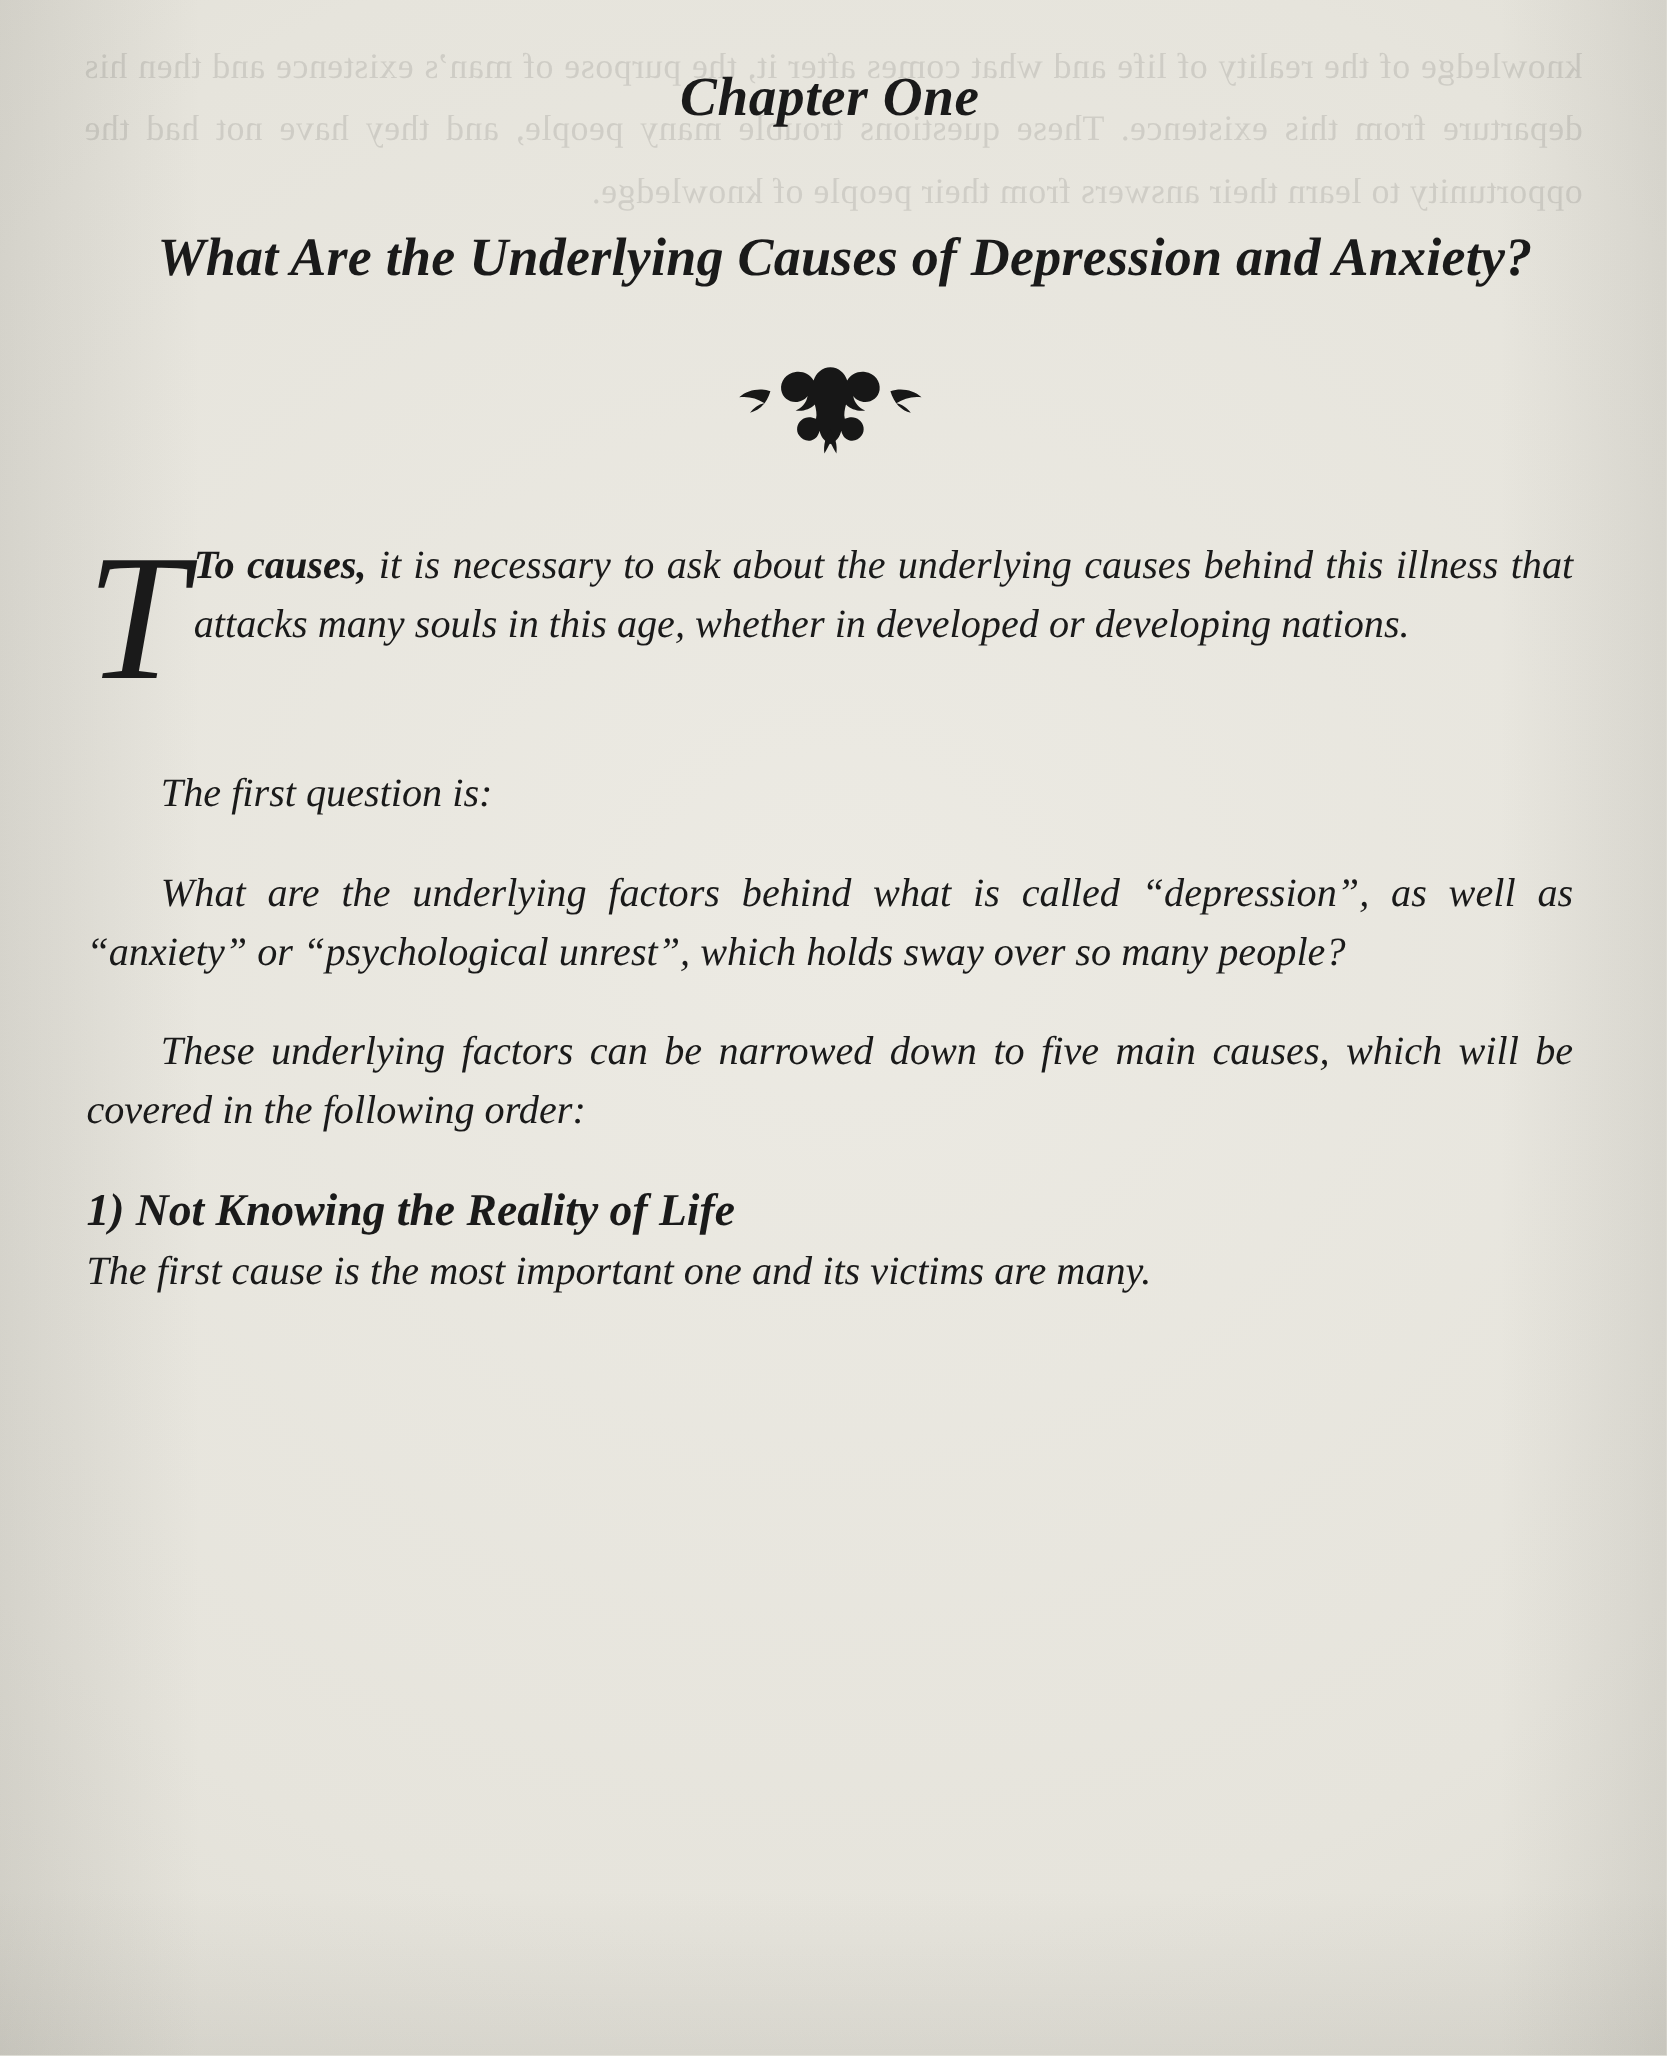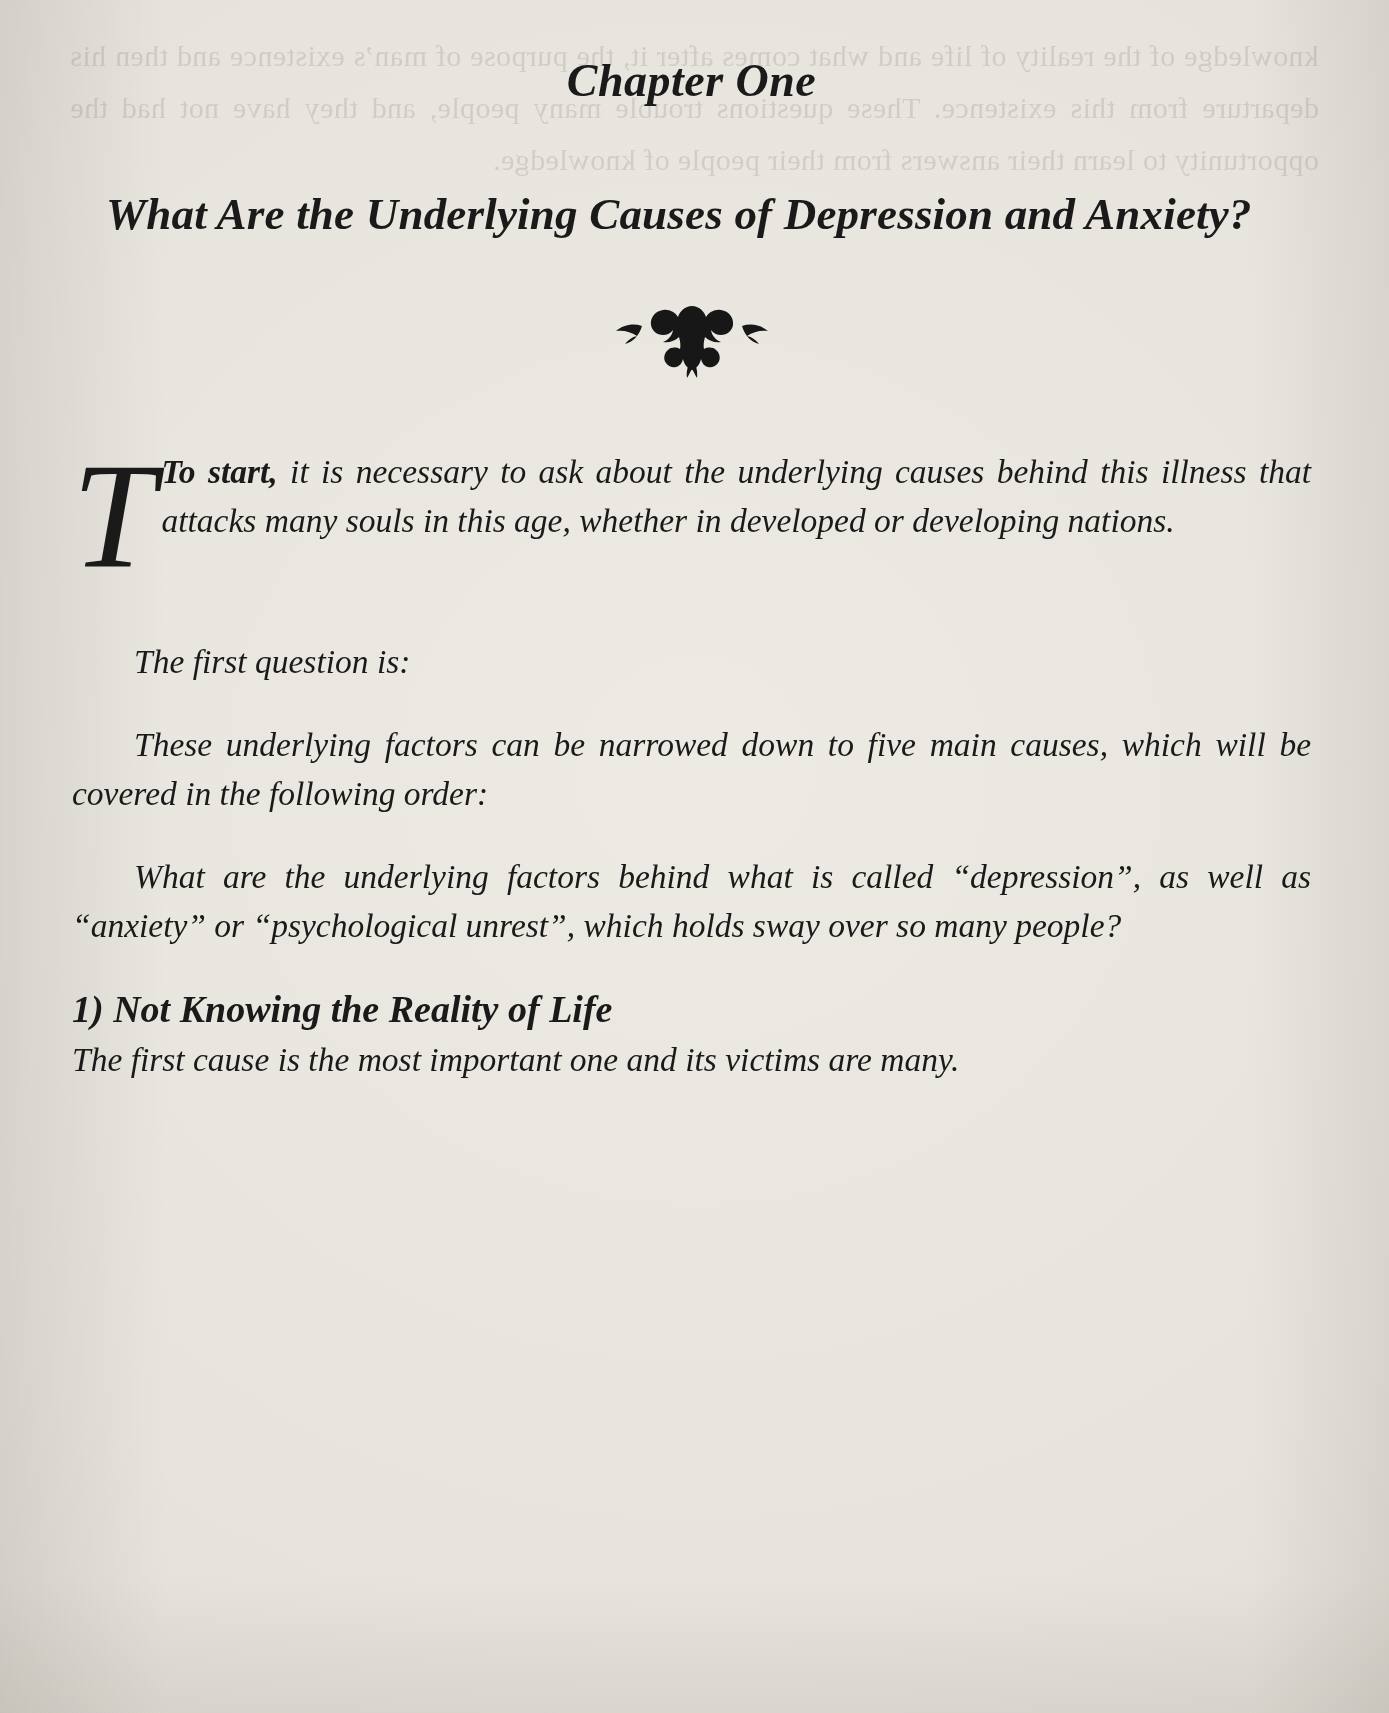--- a/index.html
+++ b/index.html
@@ -57,21 +57,21 @@
     font-style: italic;
   }
   .chapter-label {
     text-align: center;
     font-size: 46px;
     font-weight: bold;
     letter-spacing: 0.5px;
     margin: 10px 0 0 0;
   }
   .chapter-title {
-    text-align: left;
+    text-align: right;
     font-size: 45px;
     font-weight: bold;
     line-height: 1.32;
     margin: 78px 34px 0 34px;
     letter-spacing: 0.2px;
   }
   .ornament {
     text-align: center;
     margin-top: 52px;
     height: 96px;
@@ -140,28 +140,28 @@
         <path d="M110 62c-4 6-6 13-5 20 2-3 3-6 5-9 2 3 3 6 5 9 1-7-1-14-5-20z"></path>
         <path d="M60 30c-9-3-19-1-26 5 8-1 15 1 21 5-5 1-9 4-12 8 8-2 14-8 17-18z"></path>
         <path d="M160 30c9-3 19-1 26 5-8-1-15 1-21 5 5 1 9 4 12 8-8-2-14-8-17-18z"></path>
       </g>
     </svg>
   </div>
 
   <div class="body-text">
 
     <p class="dropcap-para">
-      <span class="dropcap">T</span><span class="lead">To start,</span><span> it is necessary to ask about the underlying causes behind this illness that attacks many souls in this age, whether in developed or developing nations.</span>
+      <span class="dropcap">T</span><span class="lead">To causes,</span><span> it is necessary to ask about the underlying causes behind this illness that attacks many souls in this age, whether in developed or developing nations.</span>
     </p>
 
     <p>The first question is:</p>
 
+    <p>What are the underlying factors behind what is called “depression”, as well as “anxiety” or “psychological unrest”, which holds sway over so many people?</p>
+
     <p>These underlying factors can be narrowed down to five main causes, which will be covered in the following  order:</p>
-
-    <p>What are the underlying factors behind what is called “depression”, as well as “anxiety” or “psychological unrest”, which holds sway over so many people?</p>
 
     <p class="subhead">1) Not Knowing the Reality of Life</p>
 
     <p class="subhead-body">The first cause is the most important one and its victims are many.</p>
 
 
   </div>
 </div>
 
 </body></html>

